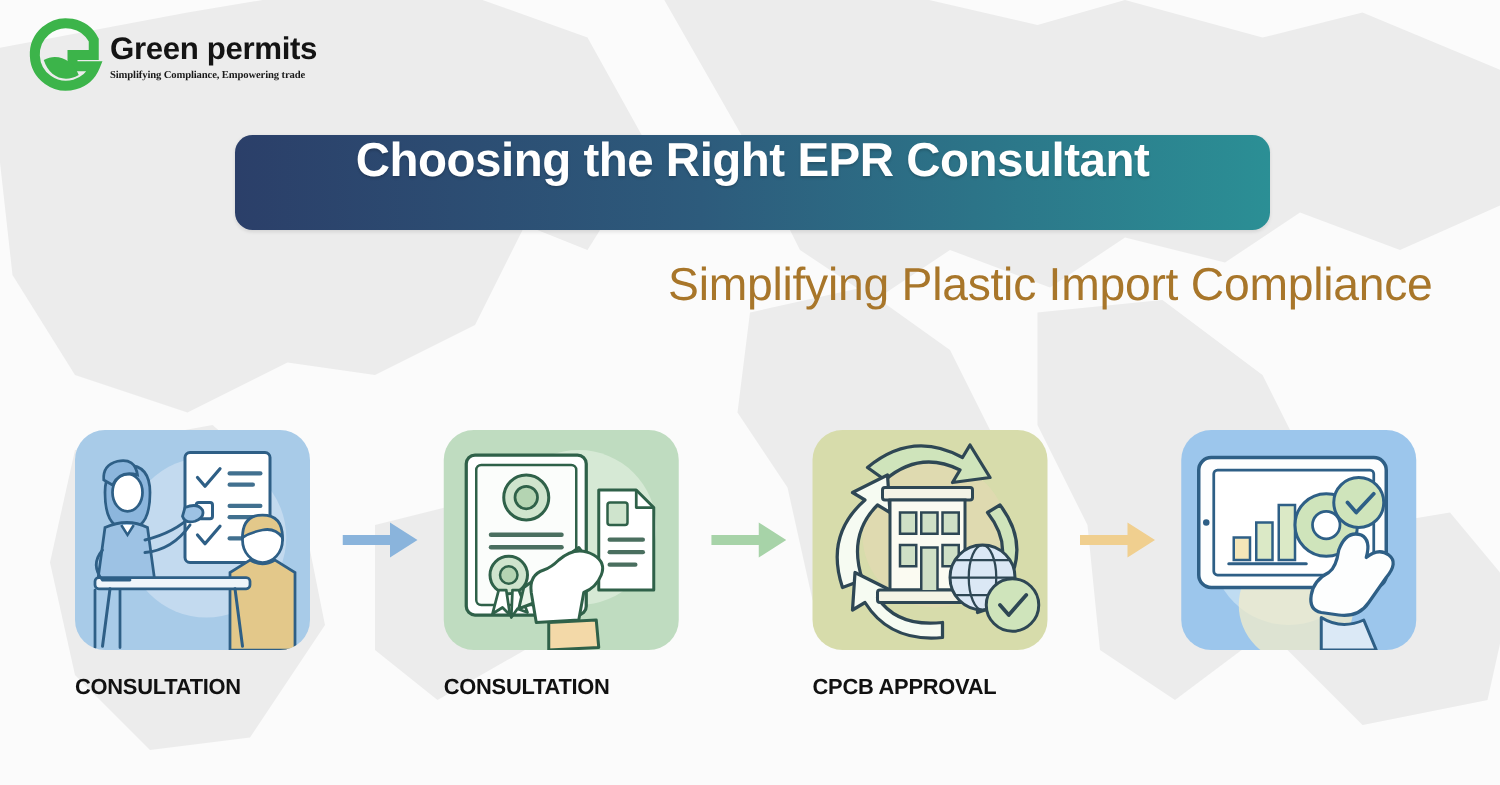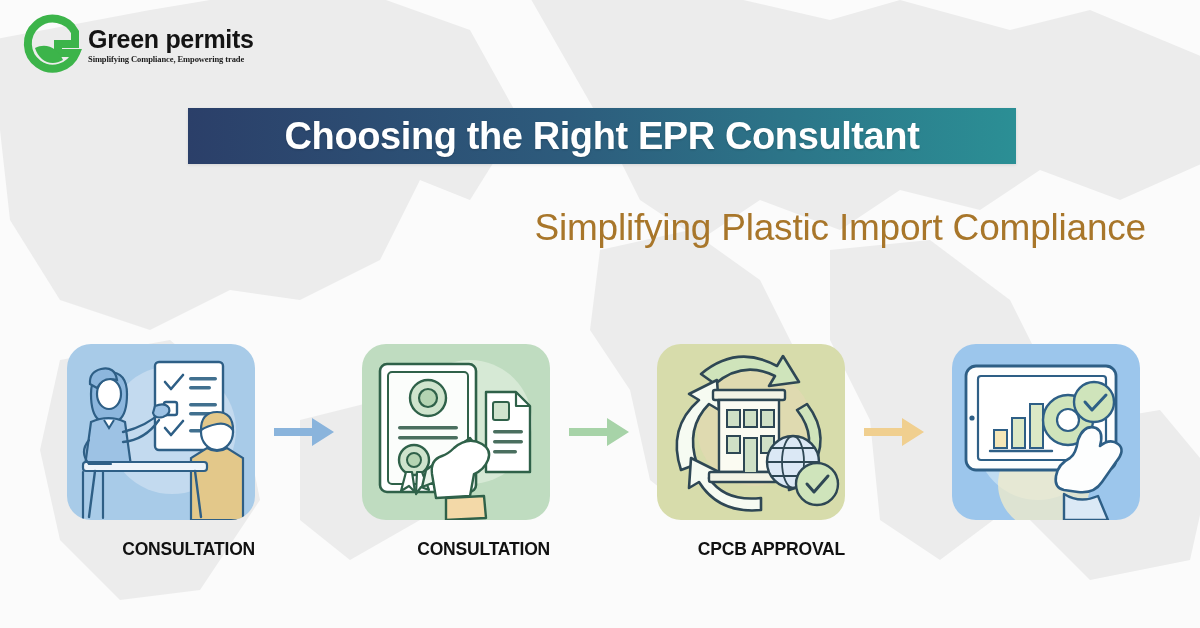--- a/index.html
+++ b/index.html
@@ -18,43 +18,44 @@
 
   
   .logo{position:absolute;left:18px;top:12px;display:flex;align-items:center;z-index:5;}
   .logo-mark{width:66px;height:66px;position:relative;flex:0 0 auto;}
   .logo-text{margin-left:4px;display:flex;flex-direction:column;justify-content:flex-start;}
   .logo-name{font-size:25px;font-weight:bold;color:#141414;letter-spacing:-0.3px;line-height:1.05;}
   .logo-tag{font-size:8.5px;font-weight:bold;color:#1a1a1a;letter-spacing:-0.1px;margin-top:2px;font-family:Liberation Serif, serif;}
 
   
   .banner{
-    position:absolute;left:188px;top:108px;width:828px;height:56px;
+    position:absolute;left:188px;top:108px;width:828px;height:76px;
     background:linear-gradient(90deg,#2b3f69 0%,#2d5b7c 45%,#2b8f95 100%);
-    display:flex;align-items:center;justify-content:center;z-index:5;
+    display:flex;justify-content:center;z-index:5;
     box-shadow:0 1px 3px rgba(0,0,0,.10);
+    border-radius:14px;
   }
   .banner-title{
     color:#ffffff;font-size:38px;font-weight:bold;letter-spacing:-0.4px;
     white-space:nowrap;text-shadow:0 1px 2px rgba(0,0,0,.18);
   }
 
   
   .subtitle{
     position:absolute;left:0;top:204px;width:1146px;text-align:right;z-index:5;
     color:#a8762a;font-size:37px;font-weight:500;line-height:1.30;letter-spacing:-0.2px;
   }
   .subtitle .l2{display:block;}
 
   
   .steps{
     position:absolute;left:0;top:344px;width:1200px;height:240px;z-index:5;
     display:flex;align-items:flex-start;justify-content:center;
   }
-  .step{width:195px;display:flex;flex-direction:column;align-items:flex-end;}
+  .step{width:195px;display:flex;flex-direction:column;align-items:flex-start;}
   .card{
     width:188px;height:176px;border-radius:24px;
     position:relative;overflow:hidden;flex:0 0 auto;
   }
   .card svg{position:absolute;left:0;top:0;width:100%;height:100%;}
   .step-label{
     margin-top:18px;font-size:17.5px;font-weight:bold;color:#111;
     text-align:center;line-height:1.26;letter-spacing:-0.2px;white-space:pre-line;
   }
   .arrow{

